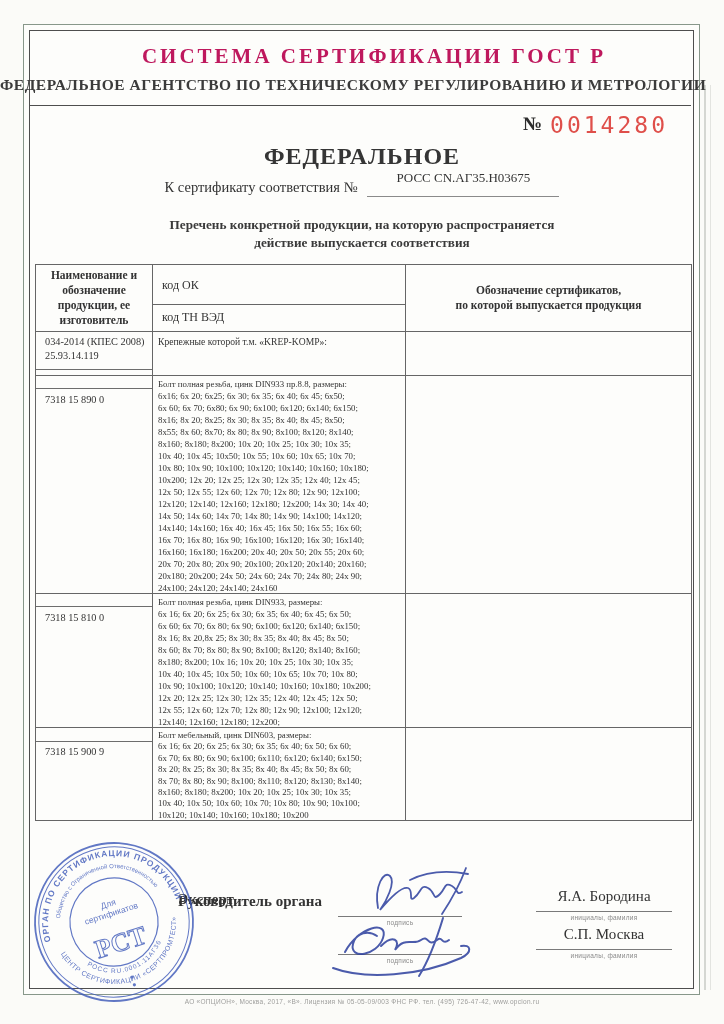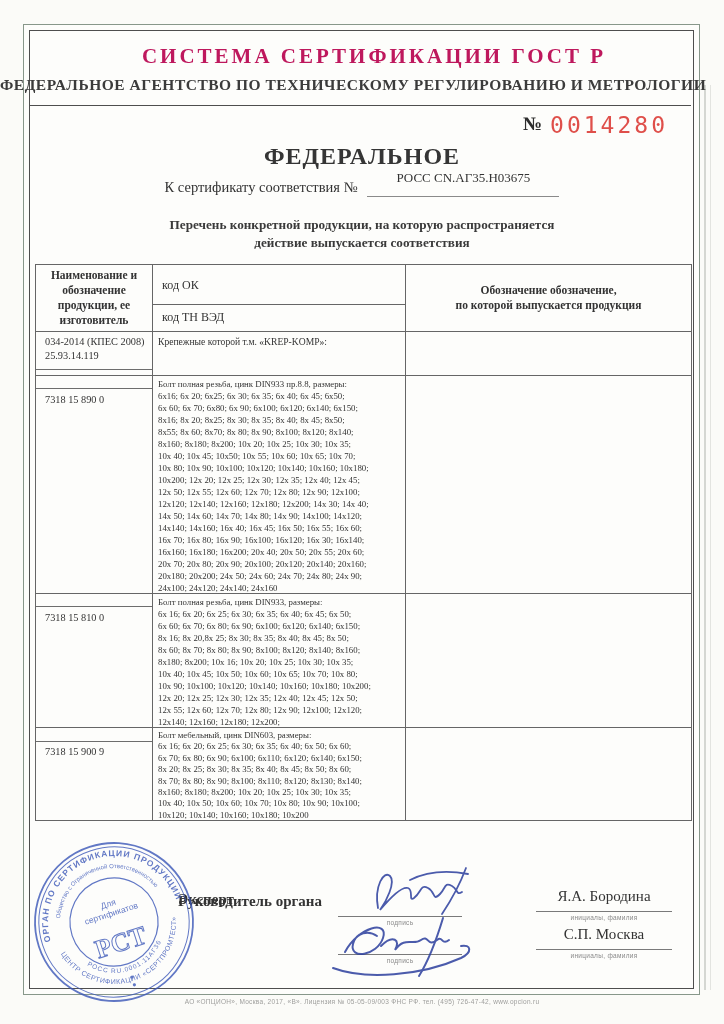--- a/index.html
+++ b/index.html
@@ -99,21 +99,21 @@
 действие выпускается соответствия</div>
 
   <div class="cert-table">
     <div class="thead">
       <div class="cell b-r hdr-mid">Наименование и обозначение
 продукции, ее изготовитель</div>
       <div class="cell b-r">
         <div class="hdr-c1-top">код ОК</div>
         <div class="hdr-c1-bot">код ТН ВЭД</div>
       </div>
-      <div class="cell hdr-mid">Обозначение обозначение,
+      <div class="cell hdr-mid">Обозначение сертификатов,
 по которой выпускается продукция</div>
     </div>
 
     <div class="trow r1">
       <div class="cell b-r">
         <div class="code">034-2014 (КПЕС 2008)
 25.93.14.119</div>
         <div class="subline" style="top:37px;"></div>
       </div>
       <div class="cell b-r product">Крепежные которой т.м. «KREP-KOMP»:</div>

